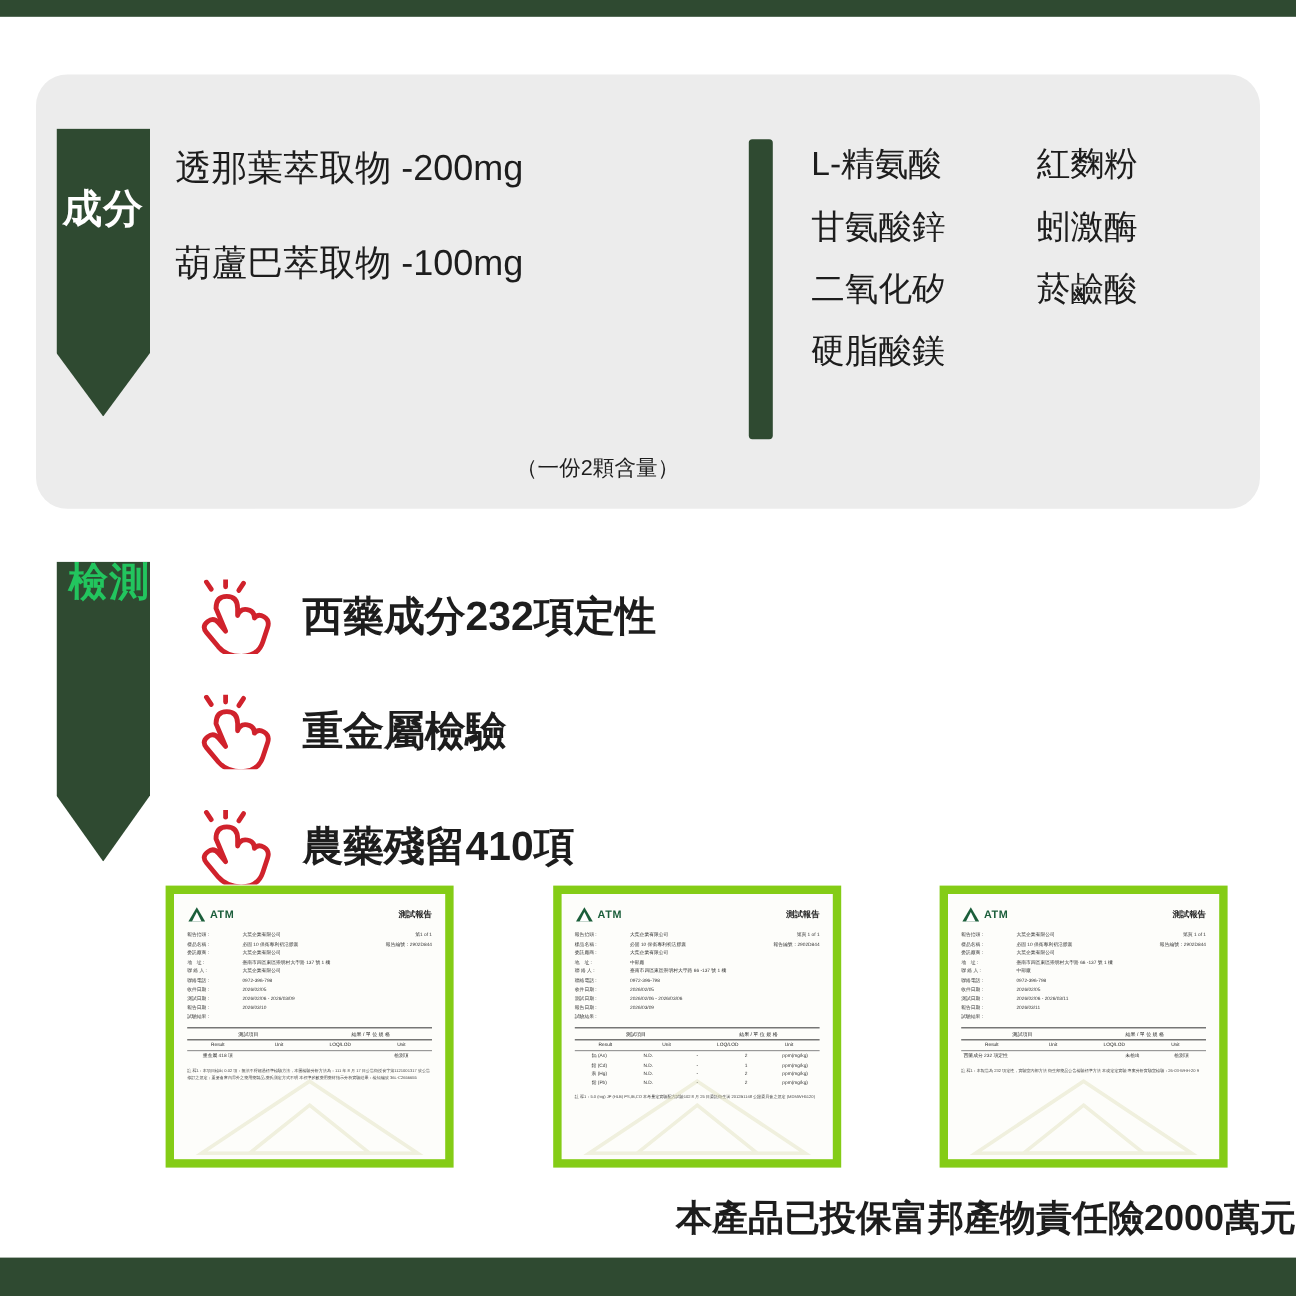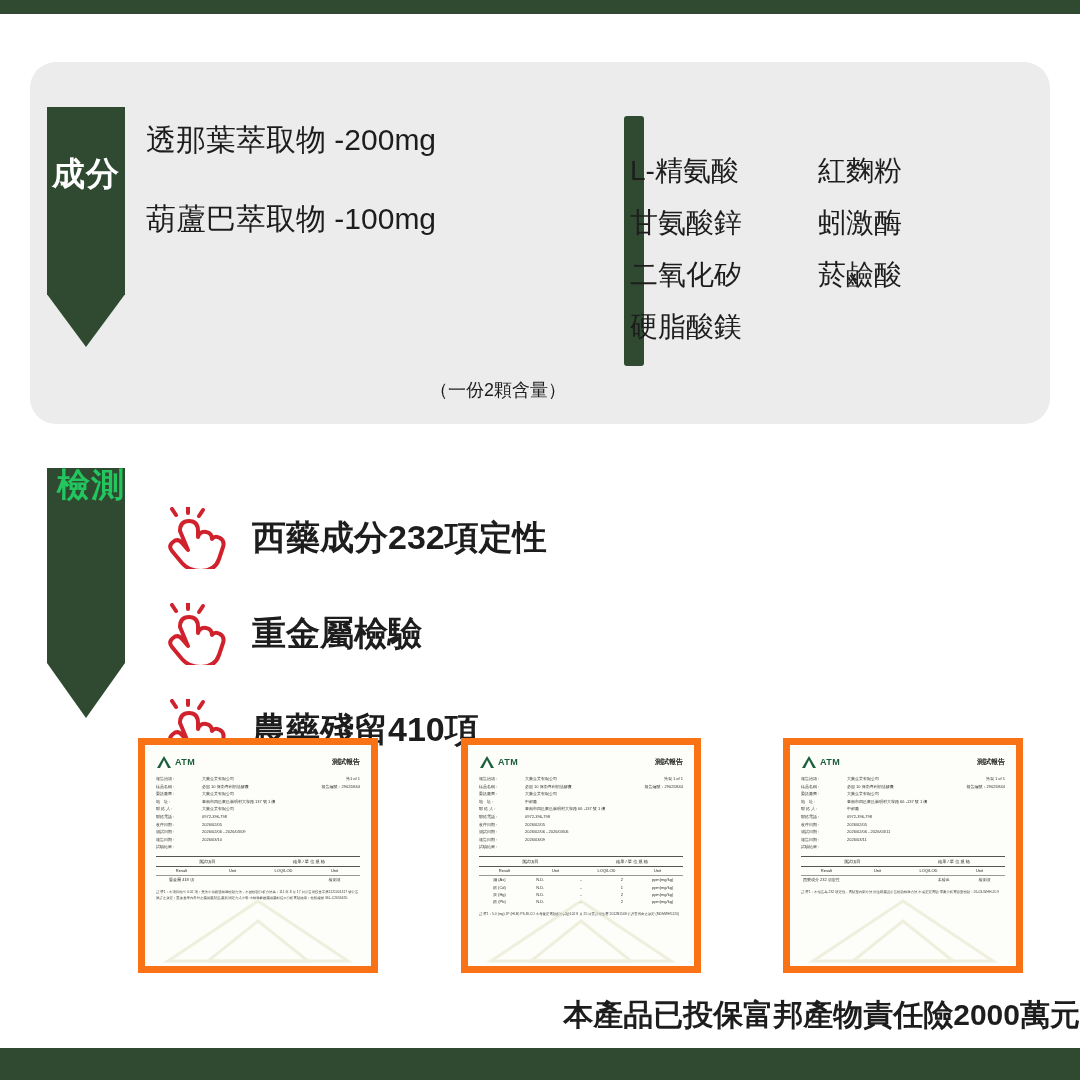--- a/index.html
+++ b/index.html
@@ -47,51 +47,51 @@
   .ing-note {
     position:absolute; left:146px; top:378px; width:420px;
     text-align:right; font-size:18px; color:#1d1d1d;
   }
 
   .ing-bar {
     position:absolute; left:624px; top:116px; width:20px; height:250px;
     background:#2f4a31; border-radius:3px;
   }
   .ing-right {
-    position:absolute; left:630px; top:118px; width:340px;margin-top:34px;
+    position:absolute; left:676px; top:118px; width:340px;
   }
   .ing-right-row {
     display:flex; font-size:28px; color:#1d1d1d; margin-bottom:14px;
     white-space:nowrap;
   }
   .ing-right-row span:first-child { width:188px; }
 
   
   .tag-test {
     position:absolute; left:47px; top:468px; width:78px; height:250px;
     background:#2f4a31;
     clip-path: polygon(0 0, 100% 0, 100% 78%, 50% 100%, 0 78%);
     color:#22c55e;
     display:flex; align-items:flex-start; justify-content:flex-end;
   }
   .tag-test .tag-text {
     font-size:33px; font-weight:bold; line-height:1.05; text-align:center;
     letter-spacing:1px;
   }
 
-  .test-list { position:absolute; left:160px; top:494px; width:700px; }
+  .test-list { position:absolute; left:160px; top:470px; width:700px; }
   .test-item { display:flex; align-items:center; height:88px; margin-bottom:8px; }
   .hand-icon { width:76px; height:62px; flex:0 0 76px; margin-right:16px; }
   .test-label { font-size:34px; font-weight:bold; color:#1d1d1d; white-space:nowrap; }
 
   
   .reports { position:absolute; left:138px; top:738px; width:810px; height:235px; }
   .report-card {
     position:absolute; top:0; width:240px; height:235px;
-    background:#f97316; padding:7px;
+    background:#84cc16; padding:7px;
   }
   .report-card.r1 { left:0; }
   .report-card.r2 { left:323px; }
   .report-card.r3 { left:645px; }
   .report-inner {
     width:100%; height:100%; background:#fdfdfa; position:relative; overflow:hidden;
     padding:10px 11px;
   }
   .rep-head { display:flex; align-items:center; justify-content:space-between; }
   .rep-logo { display:flex; align-items:center; }

